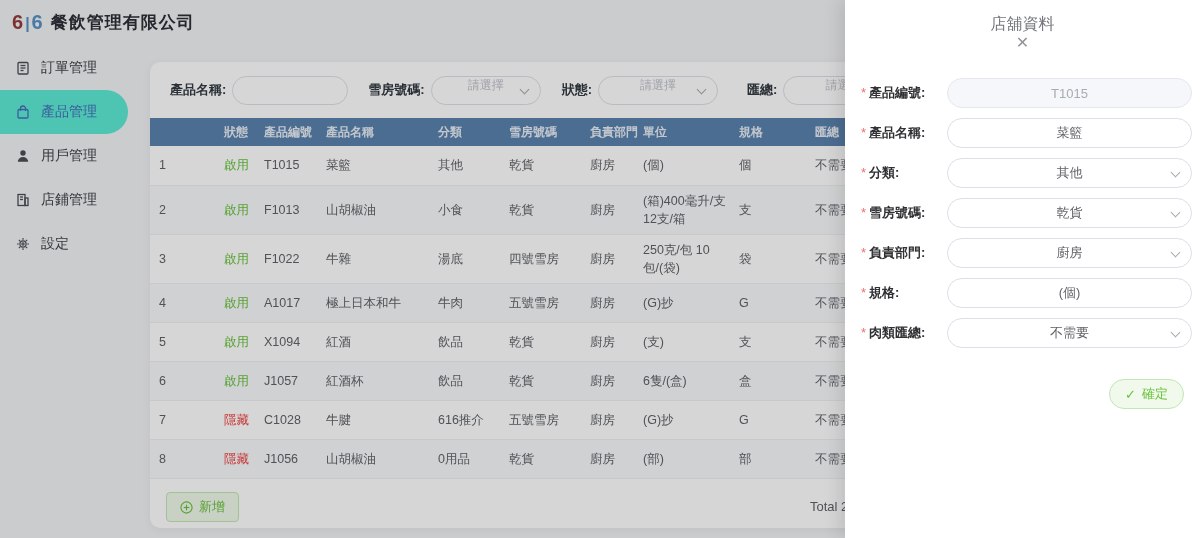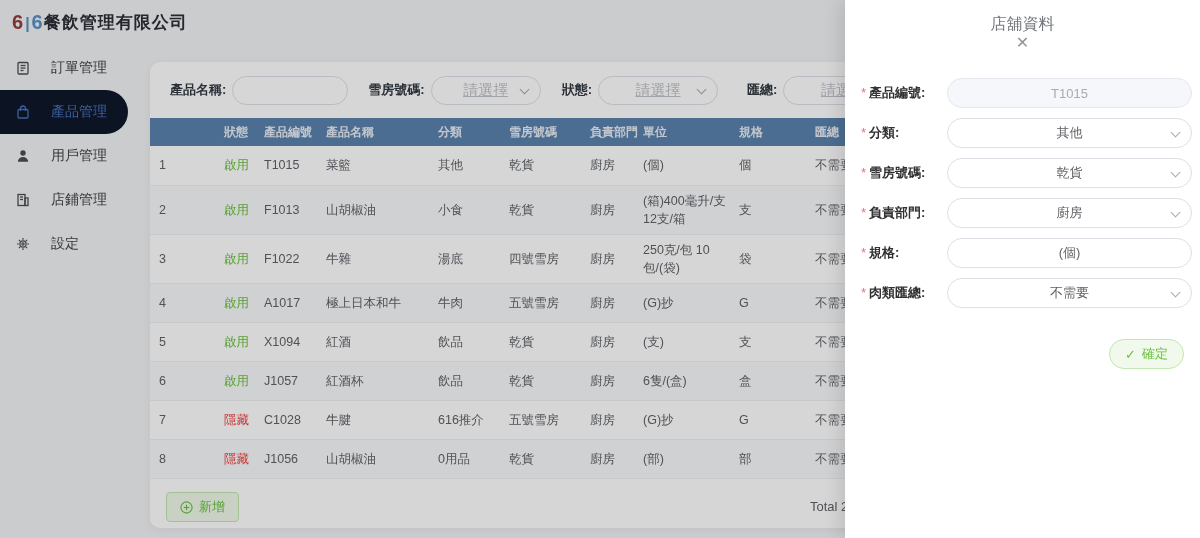--- a/index.html
+++ b/index.html
@@ -10,36 +10,36 @@
     font-family:"Liberation Sans", sans-serif;
     color:#606266;
   }
 
   
   .app-header { position:absolute; top:0; left:0; right:0; height:44px; display:flex; align-items:center; padding-left:12px; z-index:1; }
   .logo { display:flex; align-items:baseline; gap:1px; font-weight:bold; font-size:20px; }
   .logo .l6a { color:#963c3c; }
   .logo .lsep { color:#5892c6; font-size:16px; padding:0 1px; }
   .logo .l6b { color:#5892c6; }
-  .company { margin-left:1px; font-size:17px; font-weight:bold; color:#2b2f36; letter-spacing:1px; }
+  .company { margin-left:8px; font-size:17px; font-weight:bold; color:#2b2f36; letter-spacing:1px; }
 
   
   .sidebar { position:absolute; top:46px; left:0; width:150px; z-index:1; }
-  .side-item { height:44px; display:flex; align-items:center; gap:20px; padding-left:15px; font-size:14px; color:#3f4549; cursor:pointer; }
+  .side-item { height:44px; display:flex; align-items:center; gap:10px; padding-left:15px; font-size:14px; color:#3f4549; cursor:pointer; }
   .side-item .side-icon { width:16px; height:16px; display:inline-flex; color:#4a4f54; }
-  .side-item.active { width:128px; background:#0f172a; border-radius:0 22px 22px 0; color:#4472bc; }
+  .side-item.active { width:128px; background:#5eead4; border-radius:0 22px 22px 0; color:#4472bc; }
   .side-item.active .side-icon { color:#4472bc; }
   .side-icon svg { width:16px; height:16px; }
 
   
   .card { position:absolute; left:150px; top:62px; width:1040px; height:466px; background:#ffffff; border-radius:10px; box-shadow:0 2px 10px rgba(0,0,0,0.05); overflow:hidden; z-index:1; }
 
   .filters { height:56px; display:flex; align-items:center; padding-left:20px; }
   .f-label { font-size:13px; font-weight:bold; color:#333a42; margin-right:6px; white-space:nowrap; }
-  .f-input, .f-select { height:29px; border:1px solid #dcdfe6; border-radius:15px; background:#fff; display:flex; align-items:center; justify-content:center; position:relative; font-size:15px;text-decoration:underline; }
+  .f-input, .f-select { height:29px; border:1px solid #dcdfe6; border-radius:15px; background:#fff; display:flex; justify-content:center; position:relative; font-size:12px; }
   .f-input { width:116px; margin-right:10px; }
   .f-select { color:#bfc3cb; }
   .placeholder { color:#bfc3cb; }
   .chev { width:7px; height:7px; border-right:1.5px solid #a8abb2; border-bottom:1.5px solid #a8abb2; transform:rotate(45deg); position:absolute; right:12px; top:9px; }
 
   
   table { width:100%; border-collapse:collapse; table-layout:fixed; }
   thead th { background:#5a82ad; color:#e8eef5; font-size:12px; font-weight:bold; height:28px; text-align:left; padding:0; }
   tbody td { font-size:12.5px; color:#5f6368; padding:6px 6px 6px 0; height:39px; vertical-align:middle; border-bottom:1px solid #eef0f2; line-height:1.45; }
   tbody tr.stripe td { background:#f8f9fb; }
@@ -319,20 +319,26 @@
     <span class="drawer-close">✕</span>
   </div>
   <div class="drawer-body" id="drawer-body">
       <div class="field-row">
         <span class="field-label"><span class="star">*</span><span>產品編號:</span></span>
         <div class="ctrl disabled">
           <span>T1015</span>
         </div>
       </div>
       <div class="field-row">
+        <span class="field-label"><span class="star">*</span><span>產品名稱:</span></span>
+        <div class="ctrl">
+          <span>菜籃</span>
+        </div>
+      </div>
+      <div class="field-row">
         <span class="field-label"><span class="star">*</span><span>分類:</span></span>
         <div class="ctrl">
           <span>其他</span>
           <span class="chev" style="top: 10px;"></span>
         </div>
       </div>
       <div class="field-row">
         <span class="field-label"><span class="star">*</span><span>雪房號碼:</span></span>
         <div class="ctrl">
           <span>乾貨</span>

